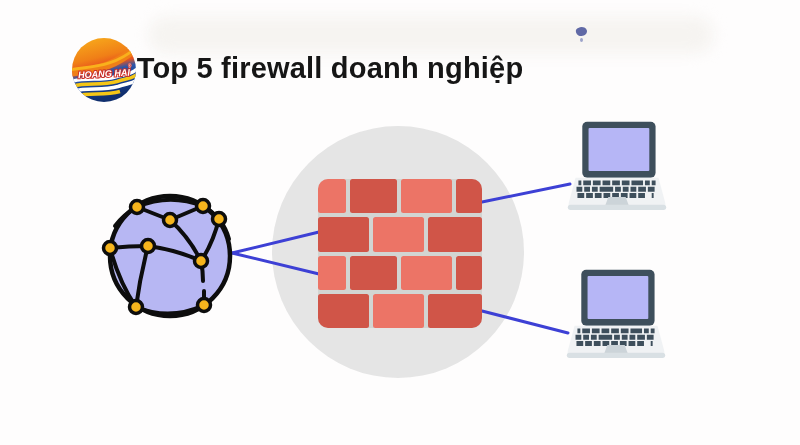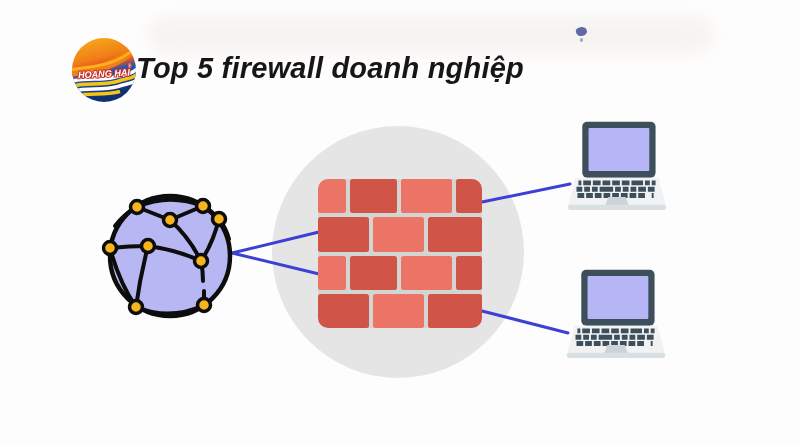--- a/index.html
+++ b/index.html
@@ -7,21 +7,21 @@
     width:800px;height:445px;position:relative;overflow:hidden;
     background:var(--bg,#fefdfd);
     font-family:"Liberation Sans",sans-serif;
   }
   .top-band{
     position:absolute;left:148px;top:16px;width:566px;height:38px;
     background:var(--band,#f6f4f1);border-radius:28px;filter:blur(7px);
   }
   .title{
     position:absolute;left:0;top:52px;width:660px;margin:0;text-align:center;
-    font-size:29px;font-weight:700;color:var(--title-color,#161616);letter-spacing:.2px;font-style:italic;
+    font-size:29px;font-weight:700;color:var(--title-color,#161616);letter-spacing:.2px;
   }
   .logo{position:absolute;left:71px;top:37px;width:66px;height:66px;}
   .gray-circle{
     position:absolute;left:272px;top:126px;width:252px;height:252px;
     border-radius:50%;background:var(--circle-bg,#e5e5e5);
   }
   .connections{position:absolute;left:0;top:0;pointer-events:none;}
   .connections line{stroke:var(--line-blue,#3d40d5);stroke-width:3;stroke-linecap:round;}
   .wall{
     position:absolute;left:318px;top:179px;width:164px;height:149px;

